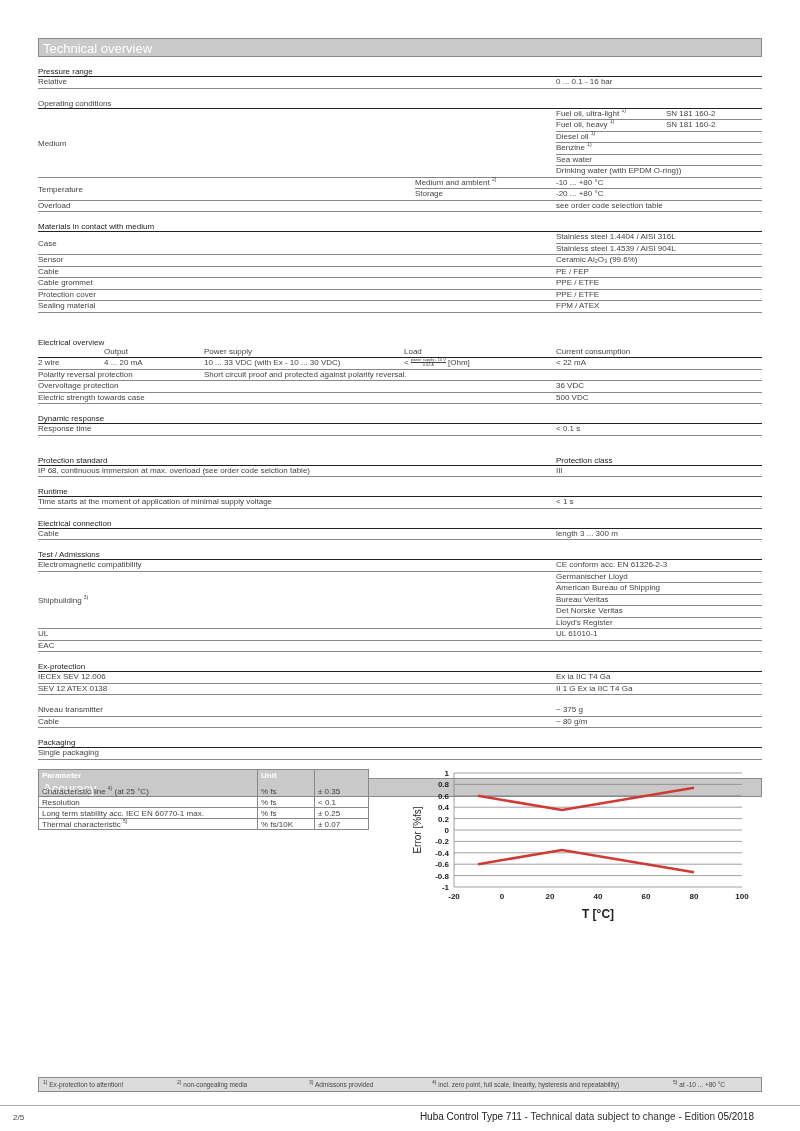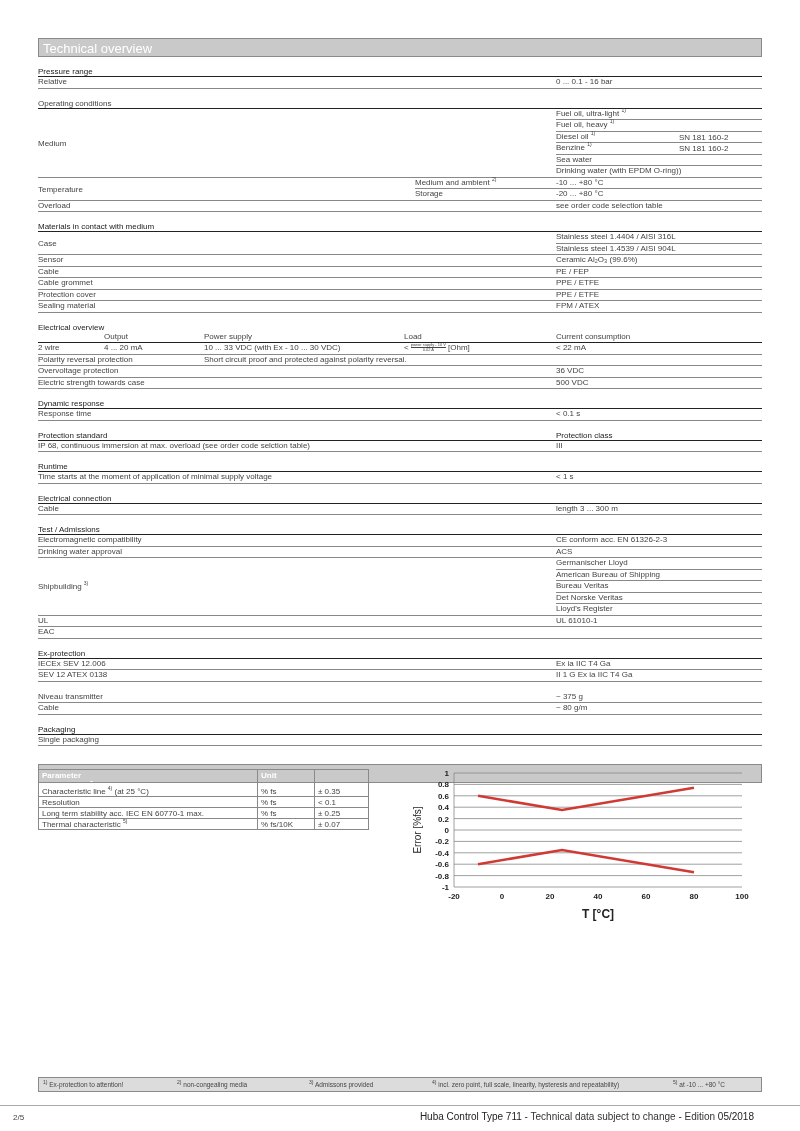--- a/index.html
+++ b/index.html
@@ -15,21 +15,21 @@
   .row span { position: absolute; top: 0; white-space: nowrap; }
   .c0 { left: 0; }
   .cmid { left: 366px; }
   .cval { left: 518px; }
   .sup { font-size: 5px; vertical-align: super; line-height: 0; }
   .merged { position: relative; border-bottom: 1px solid #888; }
   .merged .lab { position: absolute; left: 0; top: 50%; transform: translateY(-50%); color:#444; }
   .sublist { margin-left: 518px; }
   .sublist .line { height: 10.5px; line-height: 10.5px; border-bottom: 1px solid #888; position: relative; color:#444; }
   .sublist .line:last-child { border-bottom: none; }
-  .sublist .line .sn { position: absolute; left: 123px; margin-top: 24px; }
+  .sublist .line .sn { position: absolute; left: 110px; }
   .frac { display: inline-block; font-size: 4px; line-height: 4px; vertical-align: middle; text-align: center; margin: 0 2px; }
   .frac .num { border-bottom: 0.5px solid #444; display: block; }
   
   .acc-table { position: absolute; left: 38px; top: 769px; width: 331px; border: 1px solid #8a8a8a; border-collapse: collapse; font-size: 8px; }
   .acc-table th { background: #c9c9c9; color: #fff; font-weight: bold; text-align: left; height: 11px; padding: 0 3px; border-right: 1px solid #8a8a8a; }
   .acc-table td { height: 10px; padding: 0 3px; border-bottom: 1px solid #888; border-right: 1px solid #888; color: #444; }
   .acc-table tr.first td { padding-top: 5px; }
   .chart { position: absolute; left: 390px; top: 760px; width: 370px; height: 170px; }
   .footnotes { position: absolute; left: 38px; top: 1077px; width: 724px; height: 15px; background: #dcdcdc;
                border: 1px solid #8a8a8a; box-sizing: border-box; font-size: 6.5px; color: #444; line-height: 13px; }
@@ -111,21 +111,21 @@
           <span class="c0">Protection cover</span>
           <span class="cval">PPE / ETFE</span>
         </div>
         <div class="row">
           <span class="c0">Sealing material</span>
           <span class="cval">FPM / ATEX</span>
         </div>
       </div>
   </div>
 
-  <div class="sec" style="margin-top:10px">
+  <div class="sec" style="margin-top:25px">
     <div class="sec-title" style="border-bottom:none">Electrical overview</div>
     <div class="row" style="border-bottom:1.5px solid #222;border-top:none">
       <span style="left:66px">Output</span>
       <span style="left:166px">Power supply</span>
       <span class="cmid">Load</span>
       <span class="cval">Current consumption</span>
     </div>
     <div class="row">
       <span class="c0">2 wire</span>
       <span style="left:66px">4 ... 20 mA</span>
@@ -150,21 +150,21 @@
   </div>
 
   <div class="sec" style="margin-top:10px">
     <div class="sec-title">Dynamic response</div>
     <div class="row">
       <span class="c0">Response time</span>
       <span class="cval">&lt; 0.1 s</span>
     </div>
   </div>
 
-  <div class="sec" style="margin-top:10px">
+  <div class="sec" style="margin-top:20px">
     <div class="sec-title" style="position:relative">
       <span>Protection standard</span>
       <span style="position:absolute;left:518px">Protection class</span>
     </div>
     <div class="row">
       <span class="c0">IP 68, continuous immersion at max. overload (see order code selction table)</span>
       <span class="cval">III</span>
     </div>
   </div>
 
@@ -182,24 +182,20 @@
       <span class="c0">Cable</span>
       <span class="cval">length 3 ... 300 m</span>
     </div>
   </div>
 
   <div class="sec" style="margin-top:10px">
     <div class="sec-title">Test / Admissions</div>
     <div class="row">
       <span class="c0">Electromagnetic compatibility</span>
       <span class="cval">CE conform acc. EN 61326-2-3</span>
-    </div>
-    <div class="row">
-      <span class="c0">Drinking water approval</span>
-      <span class="cval">ACS</span>
     </div>
     <div class="merged">
       <span class="lab"><span>Shipbuilding</span> <span class="sup">3)</span></span>
       <div class="sublist" id="ship-list">
           <div class="line">Germanischer Lloyd</div>
           <div class="line">American Bureau of Shipping</div>
           <div class="line">Bureau Veritas</div>
           <div class="line">Det Norske Veritas</div>
           <div class="line">Lloyd's Register</div>
         </div>

